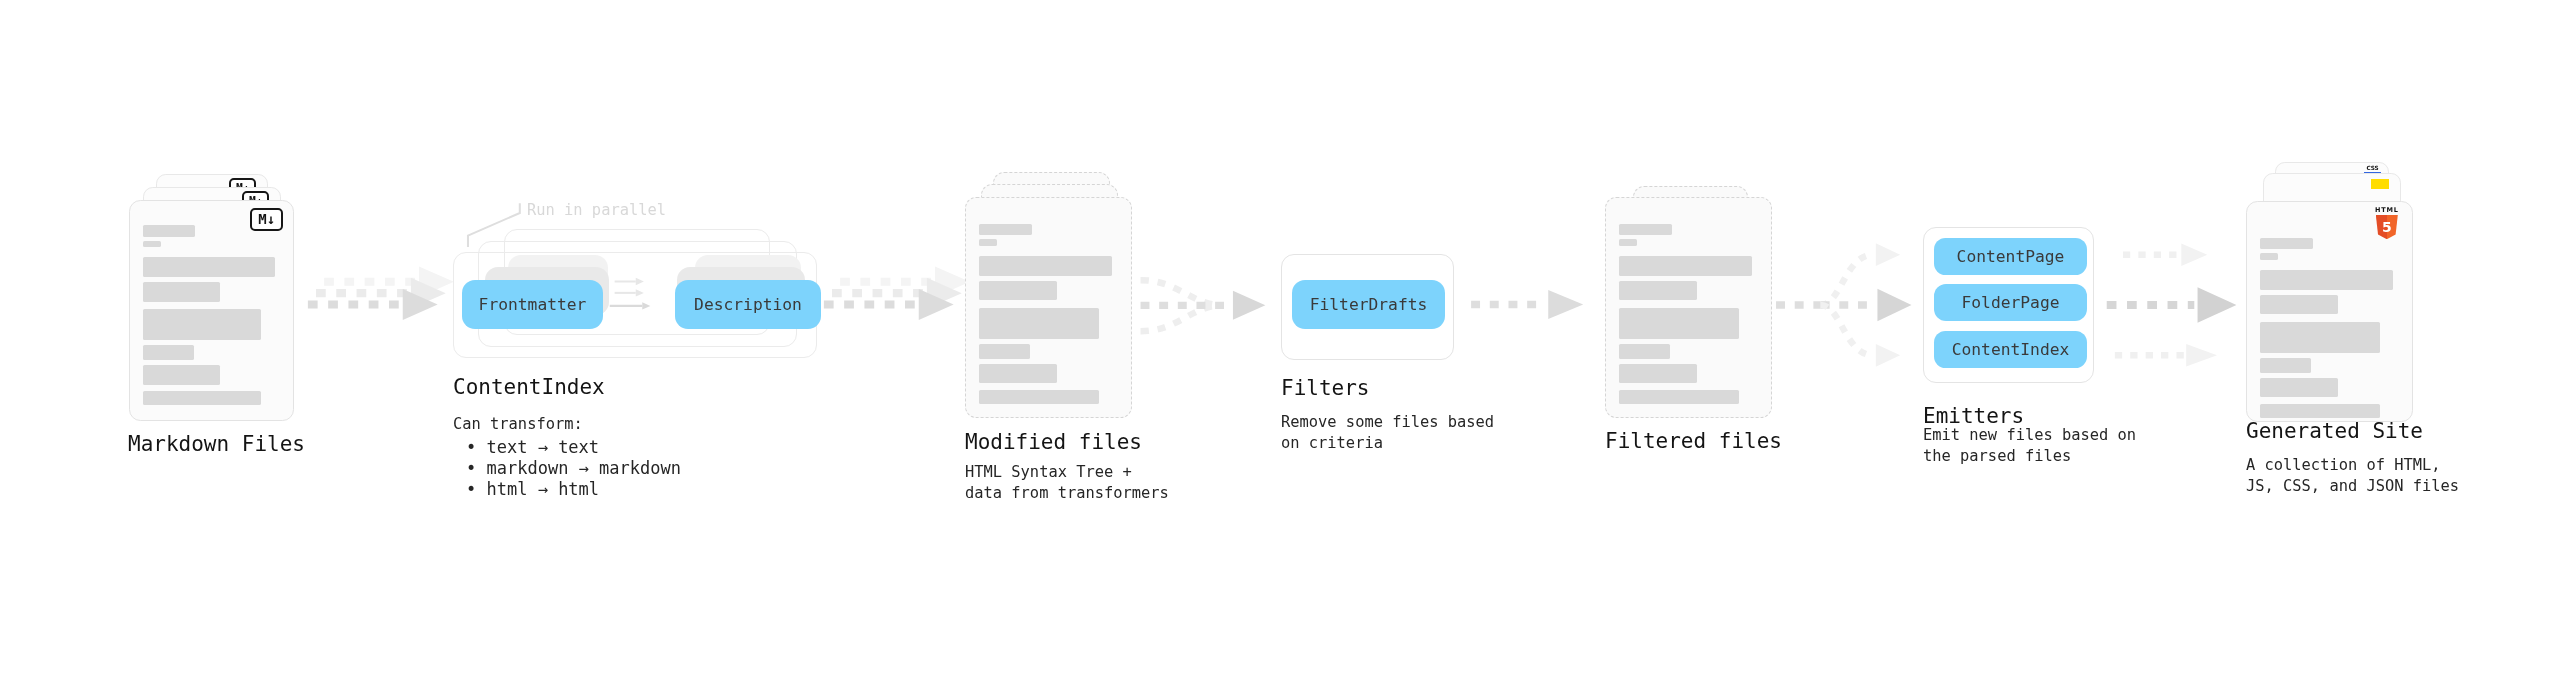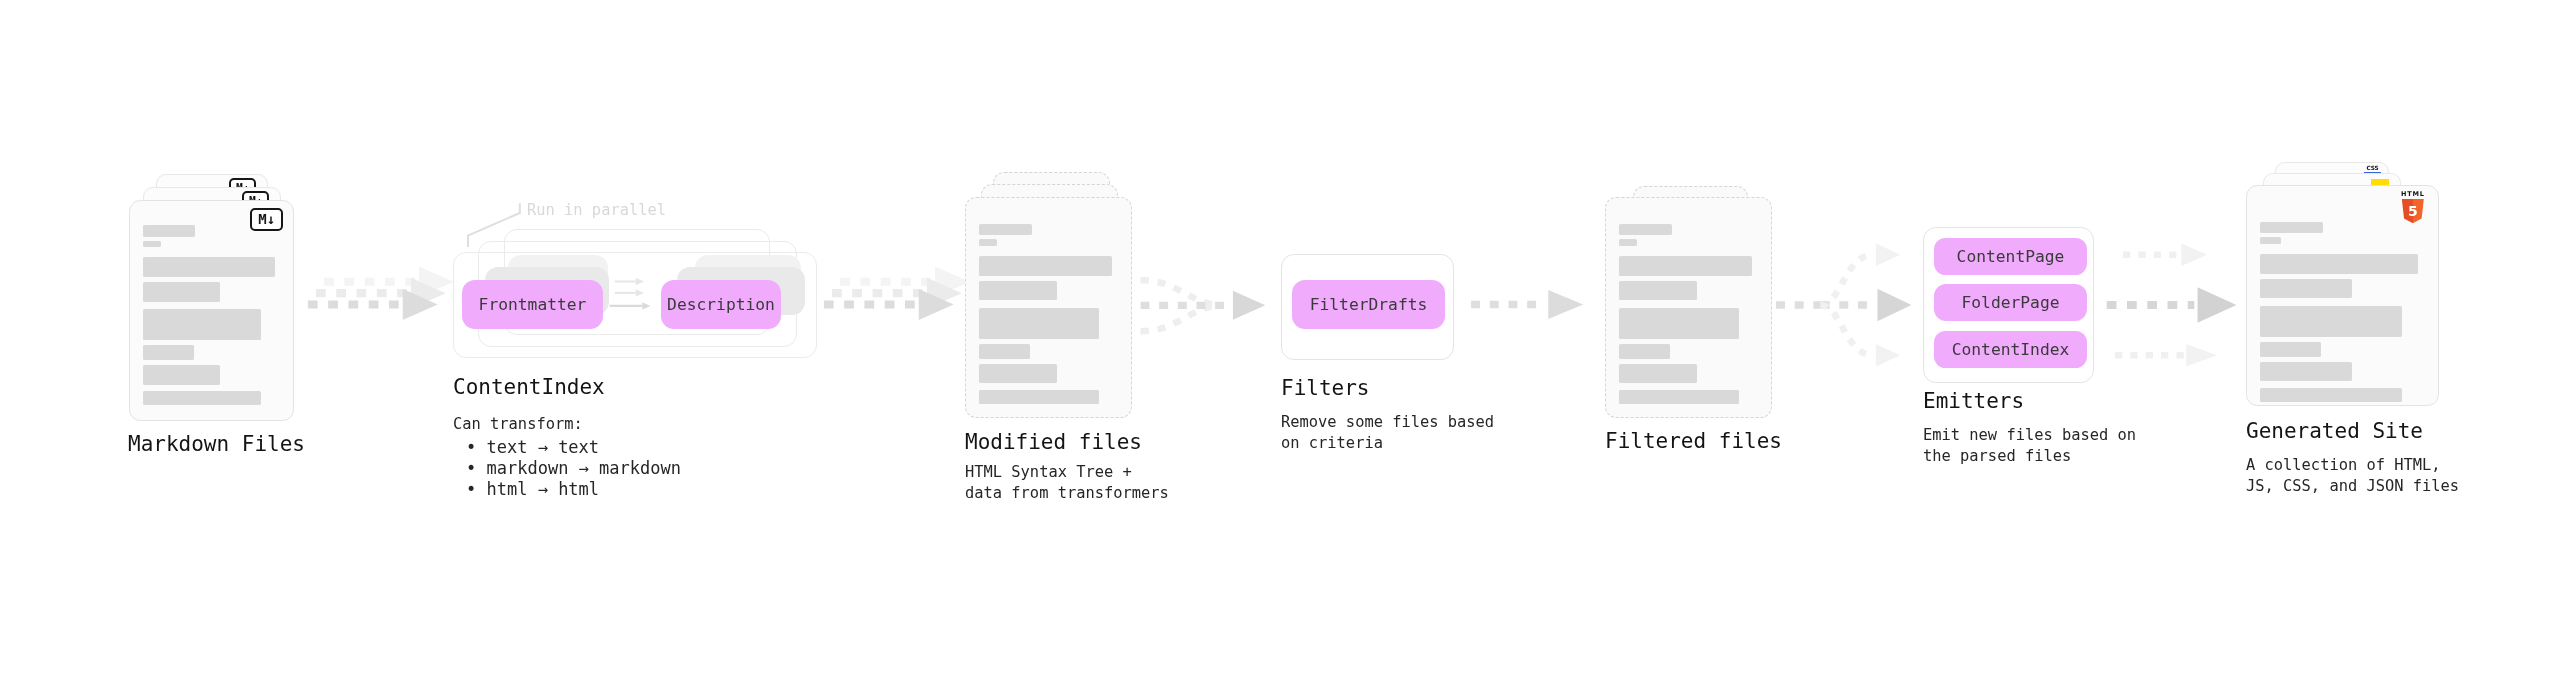--- a/index.html
+++ b/index.html
@@ -5,21 +5,21 @@
   html,body{margin:0;padding:0;background:#fff}
   .canvas{position:relative;width:2576px;height:681px;background:#ffffff;
           font-family:"DejaVu Sans Mono",monospace;overflow:hidden}
   
   .card{position:absolute;background:#fbfbfb;border:1.6px solid #e3e3e3;border-radius:11.4px;box-sizing:border-box}
   .card.ghost{background:#fcfcfc;border-color:#e8e8e8;border-radius:9.8px}
   .card.dashed{background:#fafafa;border:1.6px dashed #d5d5d5}
   .bars{position:absolute;left:13px;right:13px;top:24.4px}
   .bar{background:#d9d9d9;border-radius:1.6px}
   
-  .pill{position:absolute;background:#f0abfc;border-radius:13px;display:flex;align-items:center;
+  .pill{position:absolute;background:#7dd3fc;border-radius:13px;display:flex;align-items:center;
         justify-content:center;color:#3a3a3a;font-size:16.3px;box-sizing:border-box;white-space:nowrap}
   .pill.g1{background:#e9e9e9}
   .pill.g2{background:#f2f2f2}
   .outline-box{position:absolute;border:1.6px solid #ebebeb;border-radius:13px;box-sizing:border-box;background:transparent}
   .filter-box{position:absolute;border:1.6px solid #e4e4e4;border-radius:13px;box-sizing:border-box;background:#fff}
   
   .title{position:absolute;font-size:21px;font-weight:500;color:#141414;white-space:nowrap}
   .subtitle{position:absolute;font-size:15.4px;line-height:21px;color:#262626;white-space:pre-line}
   .bullets{position:absolute}
   .bullets .line{font-size:17px;line-height:21px;color:#262626;white-space:nowrap}
@@ -91,21 +91,21 @@
   <div class="outline-box" style="left:504px;top:229px;width:266px;height:106px;z-index:1"></div>
   <div class="outline-box" style="left:478px;top:241px;width:319px;height:106px;z-index:2"></div>
   <div class="outline-box" style="left:453px;top:252px;width:364px;height:106px;z-index:3"></div>
 
   <div class="pill g2" style="left:508px;top:255px;width:100px;height:48px;z-index:4"></div>
   <div class="pill g1" style="left:485px;top:267px;width:124px;height:48px;z-index:5"></div>
   <div class="pill" style="left:462px;top:280px;width:141px;height:49px;z-index:6">Frontmatter</div>
 
   <div class="pill g2" style="left:695px;top:255px;width:106px;height:48px;z-index:4"></div>
   <div class="pill g1" style="left:677px;top:267px;width:128px;height:48px;z-index:5"></div>
-  <div class="pill" style="left:661px;top:280px;width:120px;height:49px;z-index:6">Description</div>
+  <div class="pill" style="left:675px;top:280px;width:146px;height:49px;z-index:6">Description</div>
 
   <svg style="left:608px;top:275px;z-index:7" width="49" height="39" viewBox="0 0 60 48">
     <line x1="8" y1="8" x2="34" y2="8" stroke="#e7e7e7" stroke-width="2.5"></line>
     <polygon points="34,3.5 34,12.5 44,8" fill="#e7e7e7"></polygon>
     <line x1="8" y1="22" x2="34" y2="22" stroke="#e7e7e7" stroke-width="2.5"></line>
     <polygon points="34,17.5 34,26.5 44,22" fill="#e7e7e7"></polygon>
     <line x1="2" y1="38" x2="42" y2="38" stroke="#dadada" stroke-width="2.5"></line>
     <polygon points="42,33.5 42,42.5 52,38" fill="#dadada"></polygon>
   </svg>
 
@@ -188,21 +188,21 @@
     <line x1="60" y1="85" x2="126" y2="85" stroke="#dedede" stroke-width="9" stroke-dasharray="11 12"></line>
     <polygon points="130,65 130,105 172,85" fill="#d6d6d6"></polygon>
     <path d="M 60,85 C 85,85 90,147 125,147" fill="none" stroke="#f0f0f0" stroke-width="8" stroke-dasharray="9 10"></path>
     <polygon points="128,133 128,161 158,147" fill="#f2f2f2"></polygon>
   </svg>
 
   <div class="filter-box" style="left:1923px;top:227px;width:171px;height:156px"></div>
   <div class="pill" style="left:1934px;top:238px;width:153px;height:37px;border-radius:11.4px">ContentPage</div>
   <div class="pill" style="left:1934px;top:284px;width:153px;height:37px;border-radius:12px">FolderPage</div>
   <div class="pill" style="left:1934px;top:331px;width:153px;height:37px;border-radius:11.4px">ContentIndex</div>
-  <div class="title" style="left:1923px;top:389px">Emitters</div>
+  <div class="title" style="left:1923px;top:404px">Emitters</div>
   <div class="subtitle" style="left:1923px;top:425px">Emit new files based on
 the parsed files</div>
 
   <svg style="left:2097px;top:236px" width="150" height="138" viewBox="0 0 185 170">
     <line x1="32" y1="23" x2="100" y2="23" stroke="#f0f0f0" stroke-width="8" stroke-dasharray="9 10"></line>
     <polygon points="104,9 104,37 136,23" fill="#f2f2f2"></polygon>
     <line x1="12" y1="85" x2="120" y2="85" stroke="#d6d6d6" stroke-width="10" stroke-dasharray="12 13"></line>
     <polygon points="124,63 124,107 172,85" fill="#d2d2d2"></polygon>
     <line x1="22" y1="147" x2="108" y2="147" stroke="#f0f0f0" stroke-width="8" stroke-dasharray="9 10"></line>
     <polygon points="110,133 110,161 148,147" fill="#f2f2f2"></polygon>
@@ -210,21 +210,21 @@
 
   <div class="card ghost" style="left:2275px;top:162px;width:114px;height:65px;z-index:1">
     <div class="css-badge">
       <span class="word">CSS</span>
       <div class="ubar"></div>
     </div>
   </div>
   <div class="card ghost" style="left:2263px;top:173px;width:138px;height:65px;z-index:2">
     <div class="js-badge"></div>
   </div>
-  <div class="card" style="left:2246px;top:185px;width:193px;height:221px;z-index:3">
+  <div class="card" style="left:2246px;top:201px;width:167px;height:221px;z-index:3">
     <div class="html-badge">
       <div class="word">HTML</div>
       <div class="shield">5</div>
     </div>
     <div class="bars" style="top:36px">
         <div class="bar" style="width: 38%; height: 11.4px; margin-top: 0px;"></div>
         <div class="bar" style="width: 13%; height: 6.5px; margin-top: 4.1px;"></div>
         <div class="bar" style="width: 96%; height: 20.3px; margin-top: 9.8px;"></div>
         <div class="bar" style="width: 56%; height: 19.5px; margin-top: 4.9px;"></div>
         <div class="bar" style="width: 86%; height: 31px; margin-top: 7.3px;"></div>

